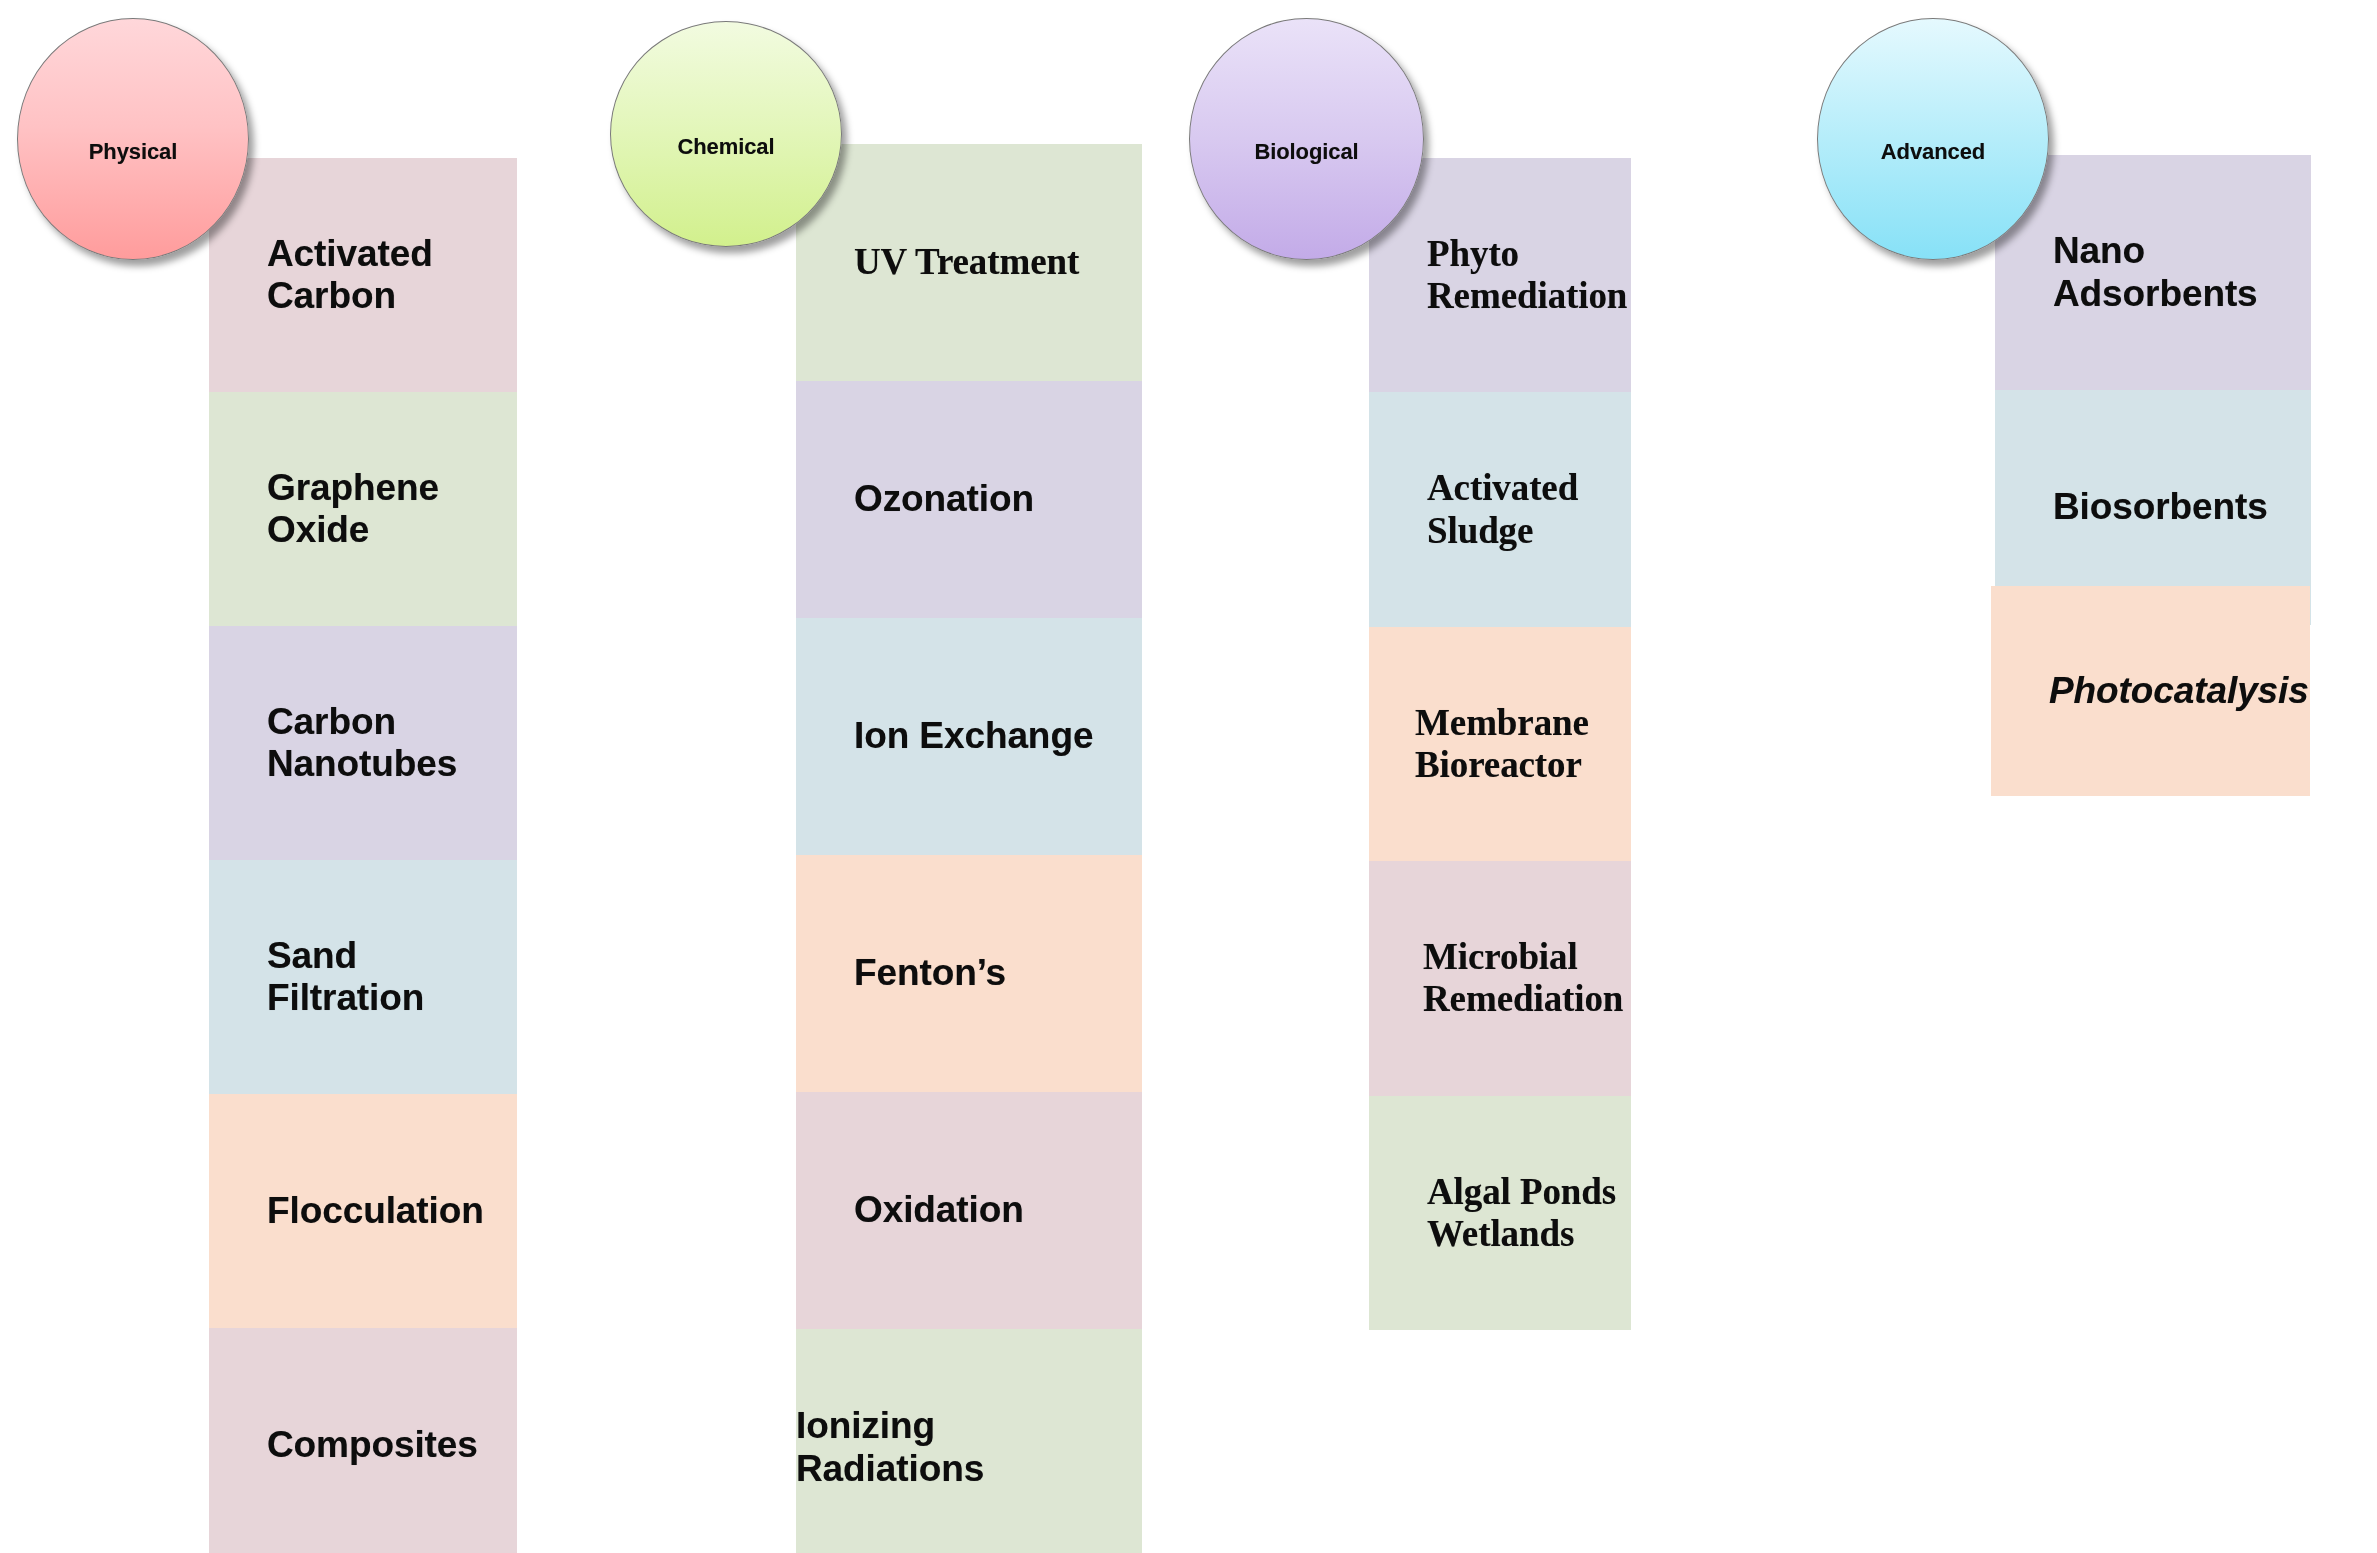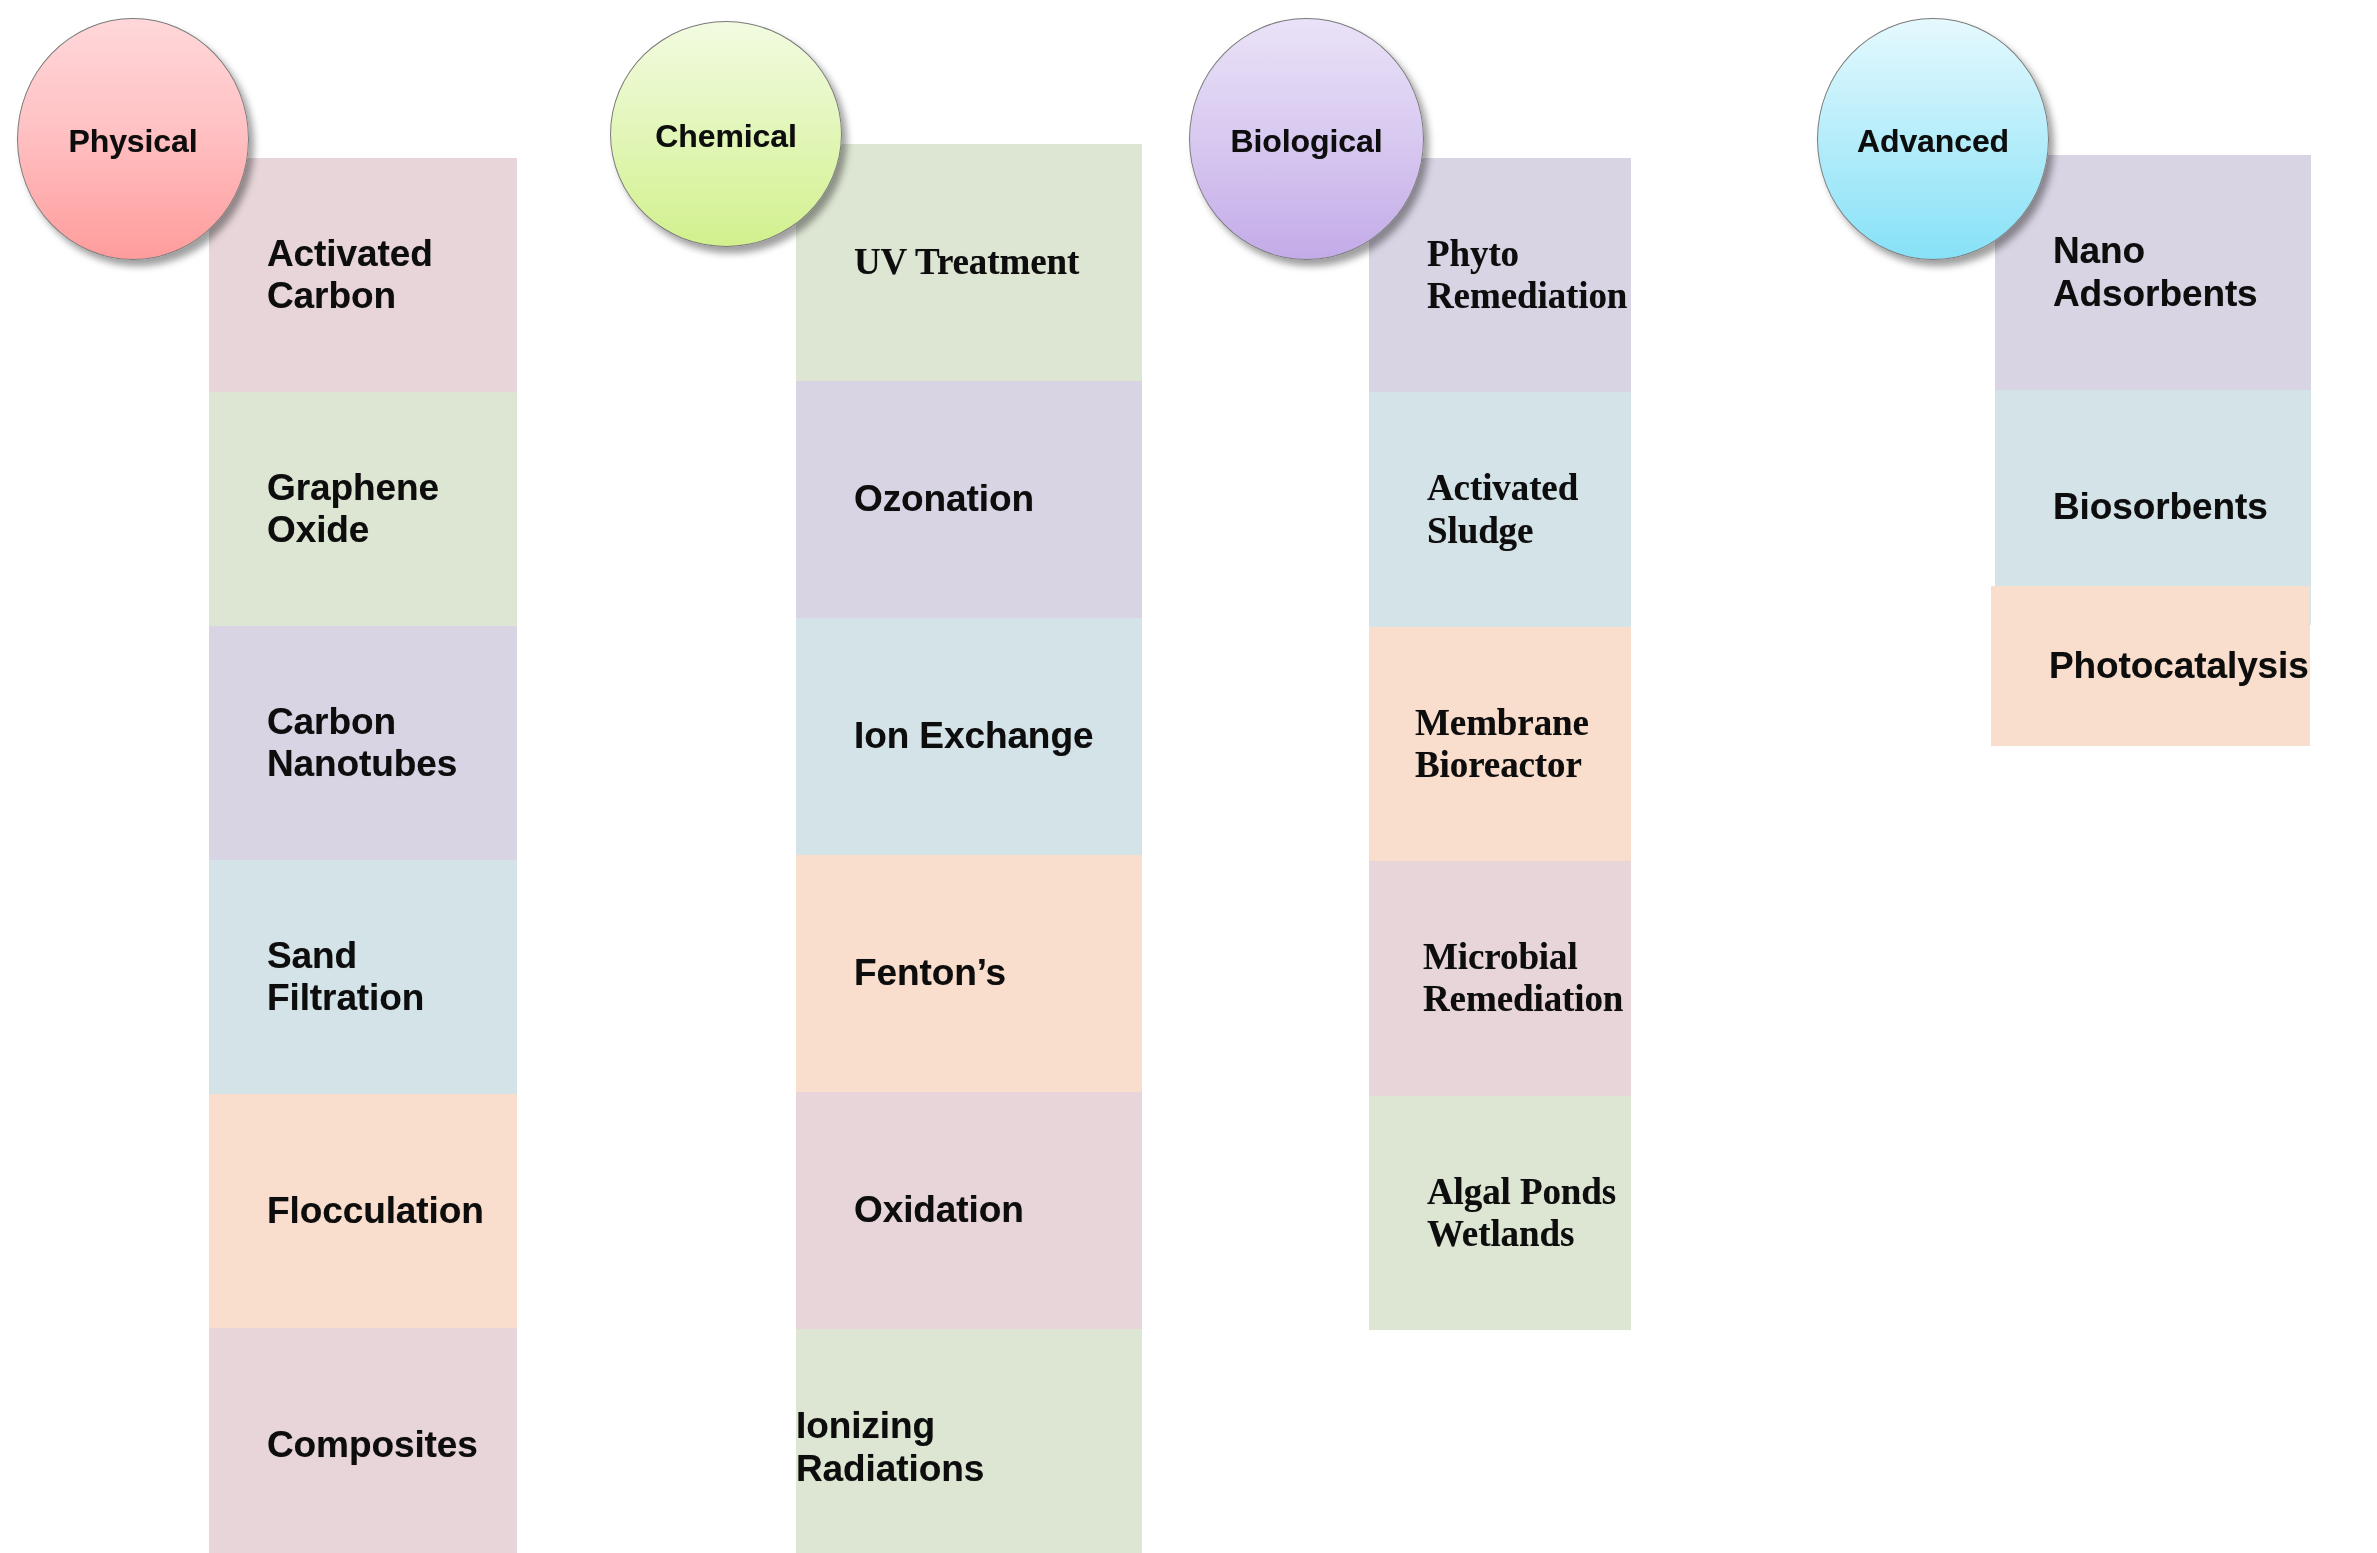--- a/index.html
+++ b/index.html
@@ -50,25 +50,25 @@
     border-radius: 50%;
     border: 1.4px solid #7a7a7a;
     box-shadow: 5px 6.3px 7.8px rgba(0,0,0,0.38);
     display: flex;
     align-items: center;
     justify-content: center;
   }
   .bubble-label {
     font-weight: bold;
     color: #0d0d0d;
-    font-size: 32px;
+    font-size: 22px;
     letter-spacing: -0.1px;
     text-shadow: 0 0 0.7px rgba(0,0,0,0.3);
     position: relative;
-    top: 2px;
+    top: 13px;
   }
 </style>
 </head>
 <body>
 
 <div class="stage">
 
   <div class="column" style="left:209px; top:116px; width:308px; height:1405px;">
     <div class="cell" style="height:234px; background:#e7d5d9; padding-left:58px;">
       <span class="cell-label">Activated
@@ -142,22 +142,22 @@
   <div class="column" style="left:1995px; top:113px; width:316px; height:470px;">
     <div class="cell" style="height:235px; background:#d9d4e4; padding-left:58px;">
       <span class="cell-label">Nano
 Adsorbents</span>
     </div>
     <div class="cell" style="height:235px; background:#d4e3e8; padding-left:58px;">
       <span class="cell-label">Biosorbents</span>
     </div>
   </div>
 
-  <div class="cell" style="position:absolute; left:1991px; top:586px; width:319px; height:160px;
-              background:#fadecd; padding-left:58px;">
+  <div class="cell" style="position:absolute; left:1991px; top:586px; width:319px; height:210px;
+              background:#fadecd; padding-left:58px;font-style:italic;">
     <span class="cell-label">Photocatalysis</span>
   </div>
 
   <div class="bubble" style="left:17px; top:18.3px; width:230px; height:240px;
               background:linear-gradient(180deg,#ffd7da 0%,#ffc2c4 45%,#ff9c9c 100%);">
     <span class="bubble-label">Physical</span>
   </div>
 
   <div class="bubble" style="left:610px; top:21px; width:230px; height:224px;
               background:linear-gradient(180deg,#f2fbe0 0%,#e2f6b8 50%,#d2f08d 100%);">

